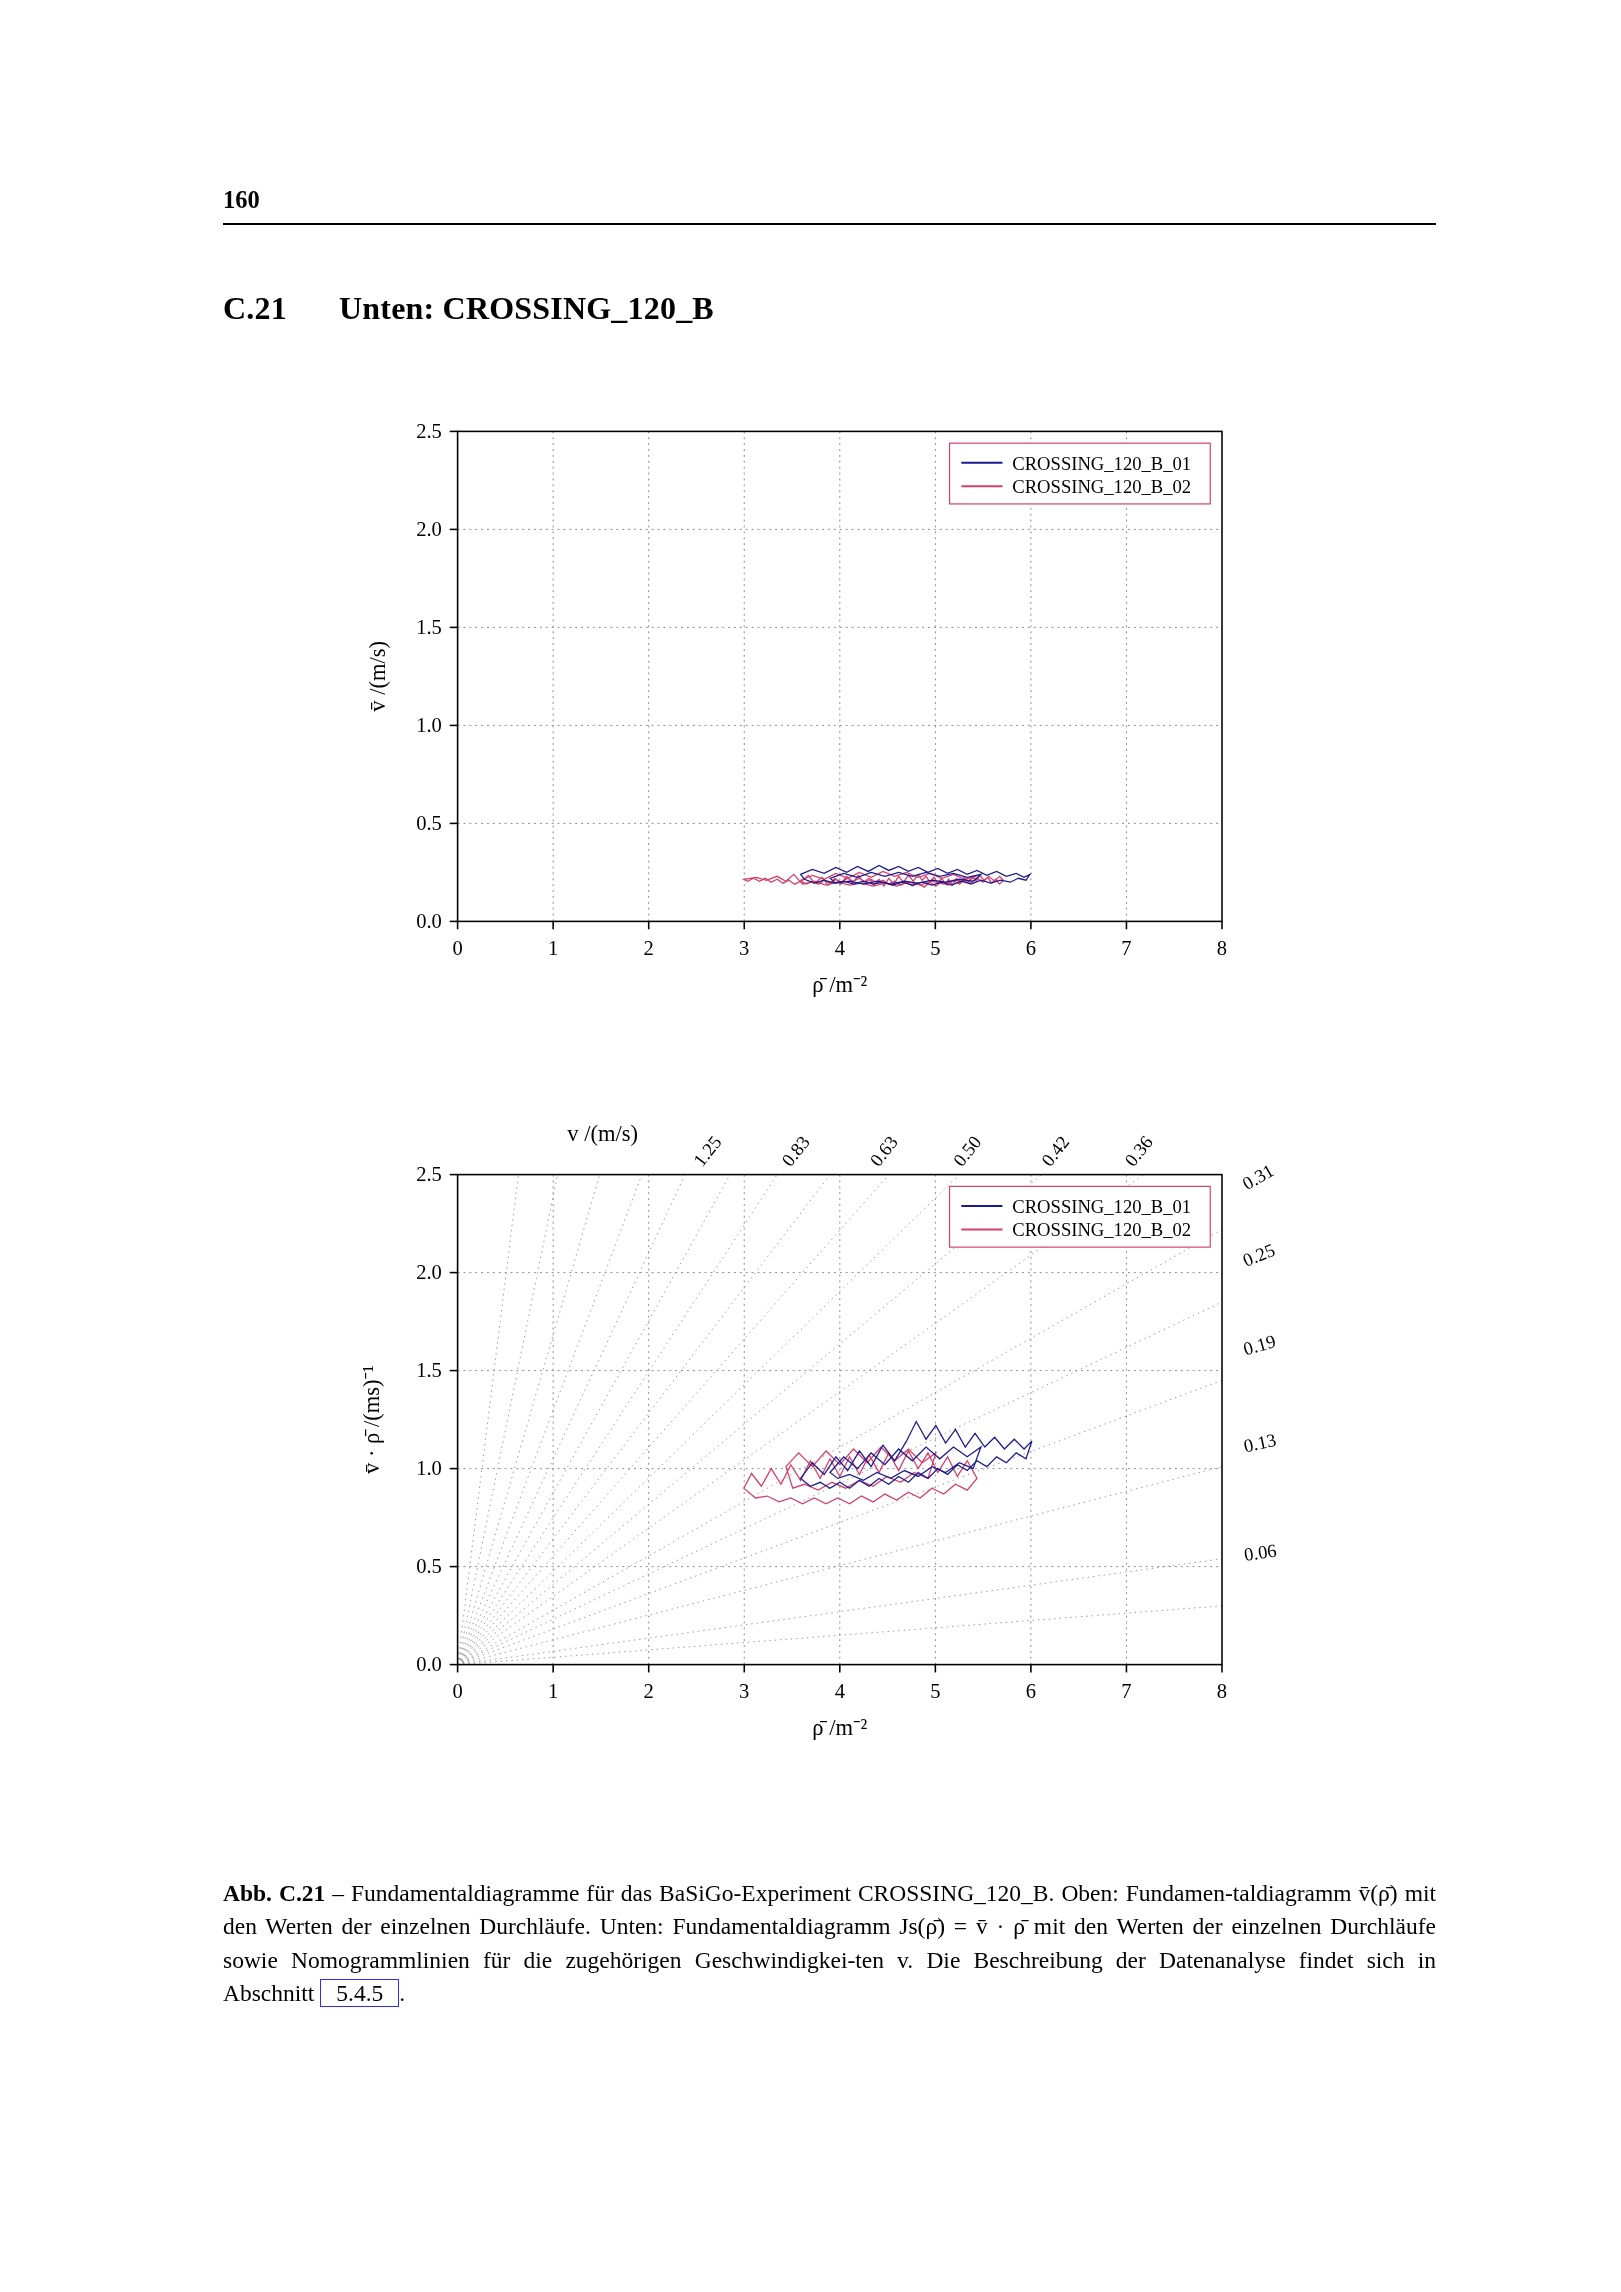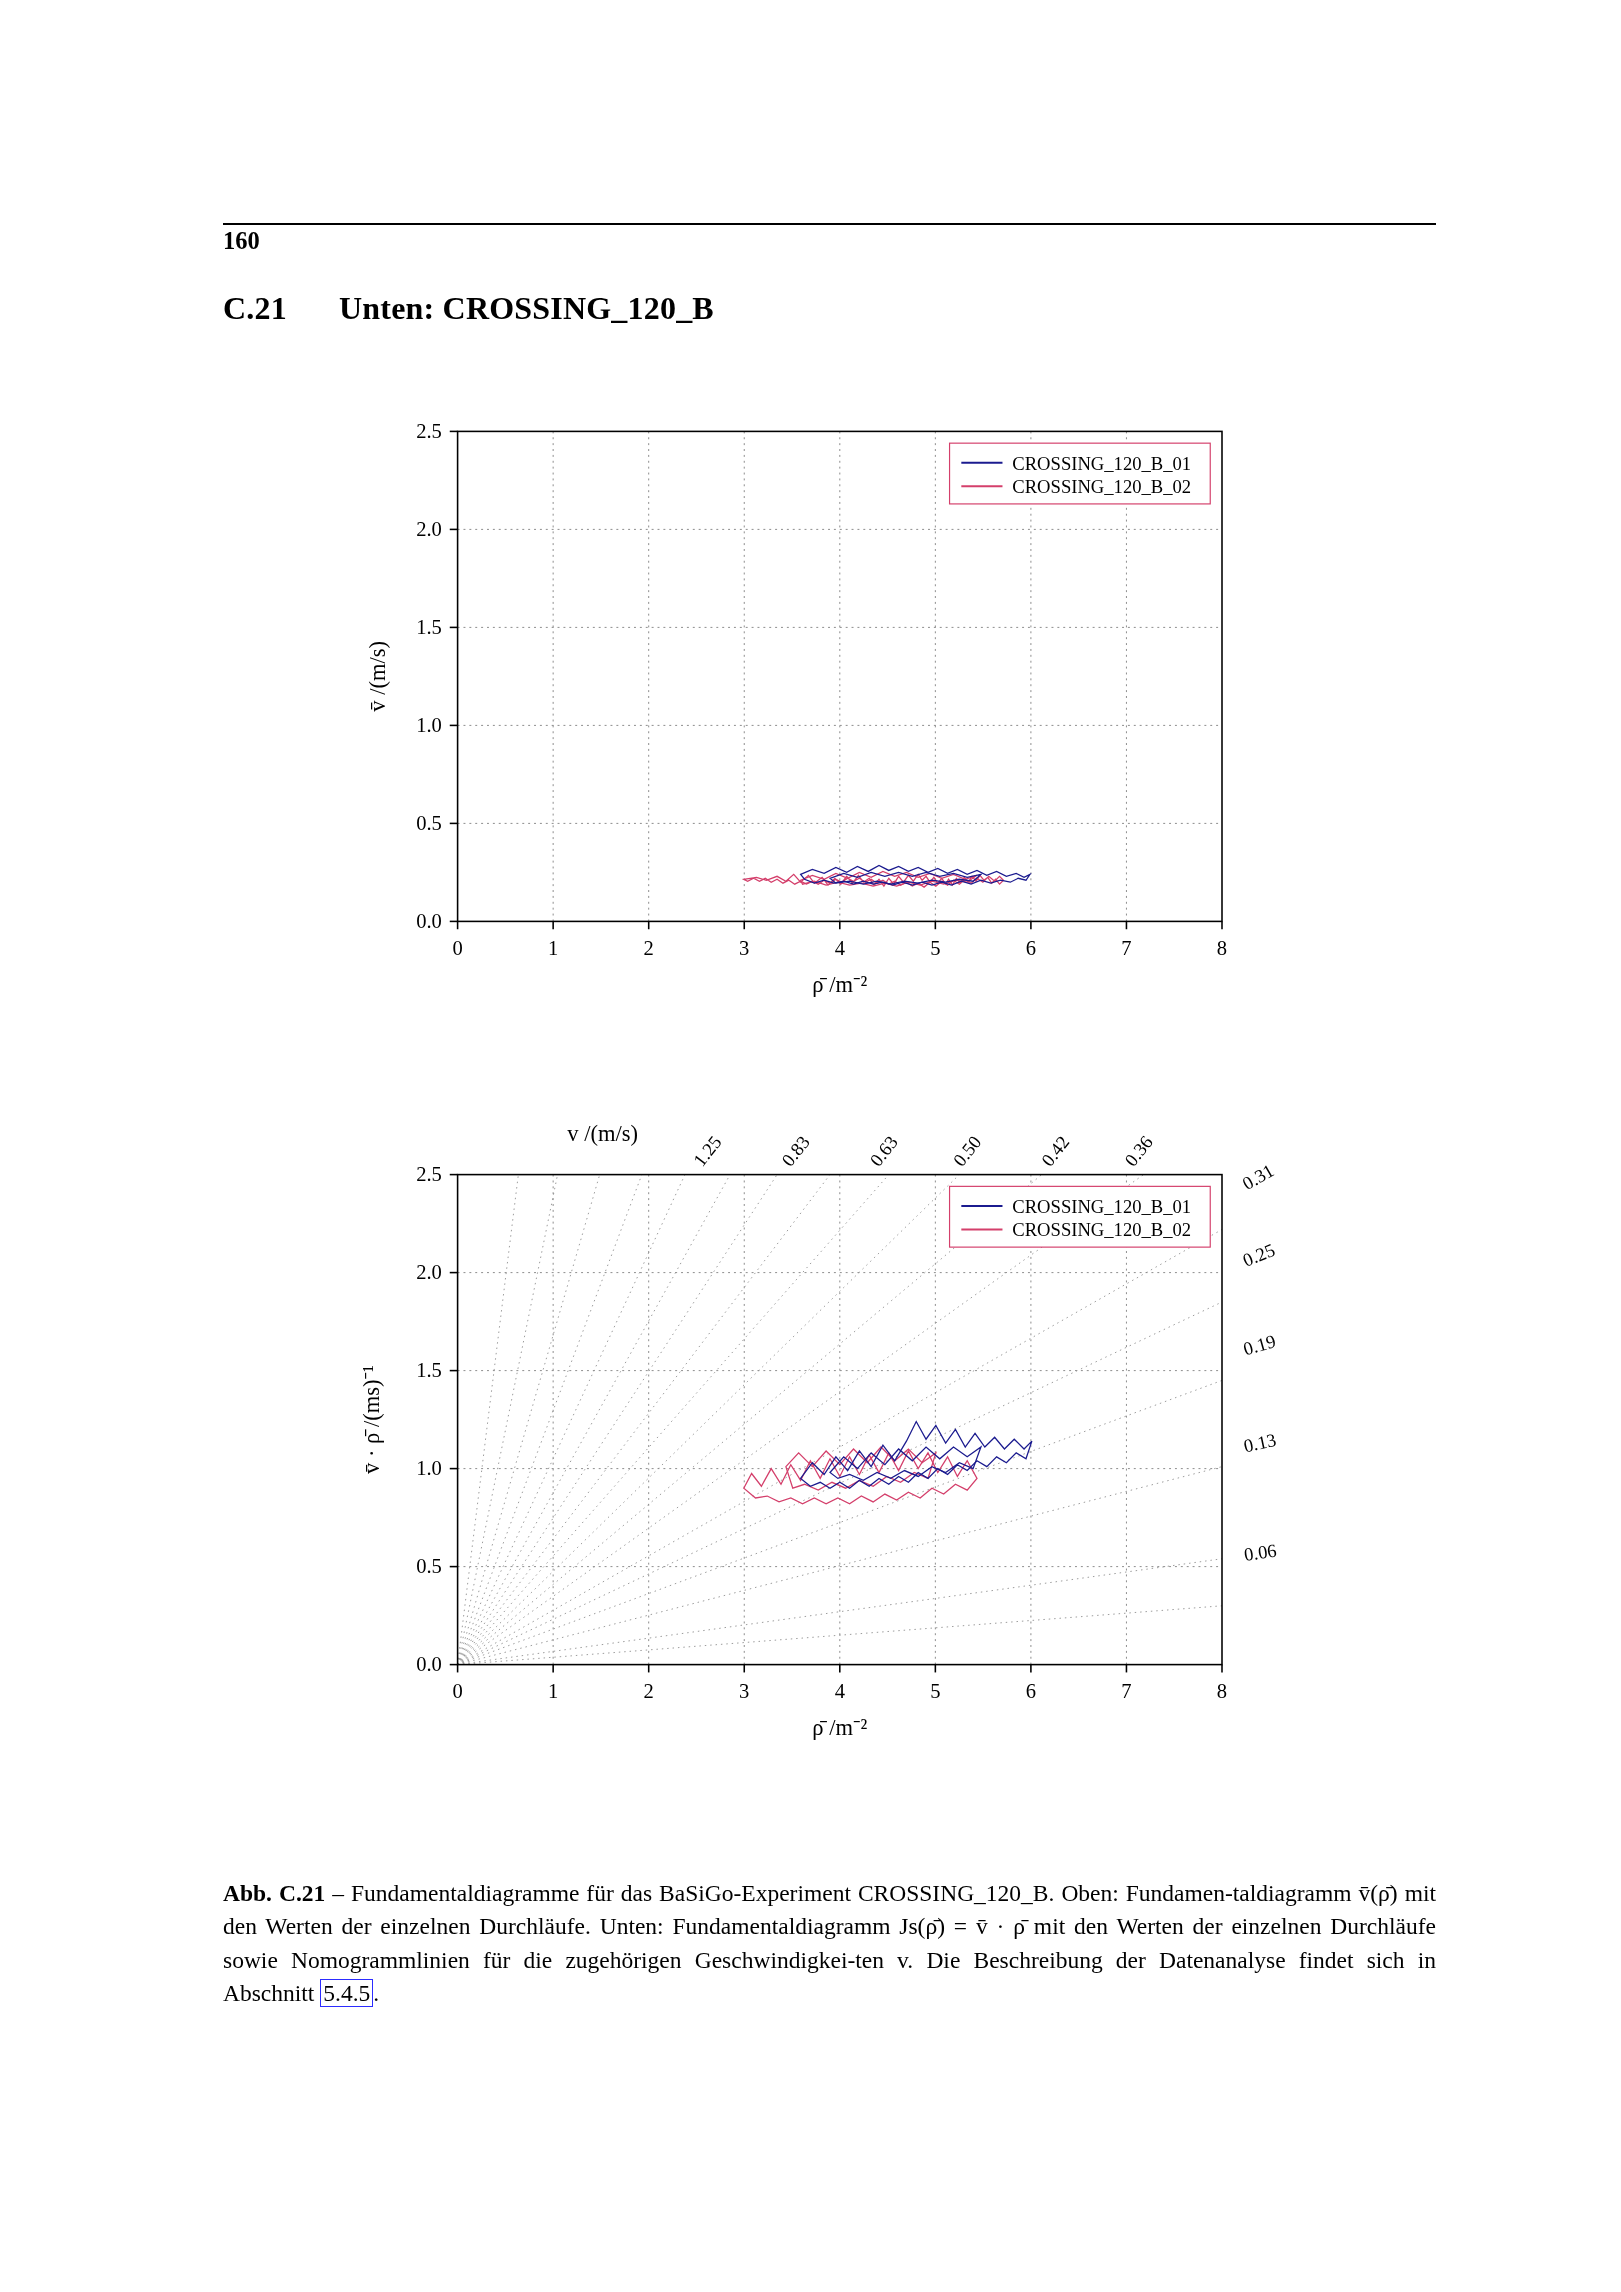--- a/index.html
+++ b/index.html
@@ -28,21 +28,20 @@
     left: 223px;
     top: 186px;
     width: 1213px;
     display: flex;
     align-items: baseline;
     justify-content: space-between;
   }
   .runhead .folio {
     font-size: 24.5px;
     font-weight: bold;
-    margin-top: 41px;
   }
   .runhead .rh-title {
     font-size: 24.5px;
     font-weight: bold;
   }
   .runhead-rule {
     position: absolute;
     left: 223px;
     top: 223px;
     width: 1213px;
@@ -104,21 +103,21 @@
     left: 223px;
     top: 1877px;
     width: 1213px;
     font-size: 23.5px;
     line-height: 1.42;
     text-align: justify;
   }
   .caption b { font-weight: bold; }
   .ref-box {
     border: 1px solid #2c2cff;
-    padding: 0 2px;
+    padding: 0 15px;
   }
   .it { }
 </style>
 </head>
 <body>
 
 <div class="page">
 
   <div class="runhead">
     <span class="folio">160</span>

